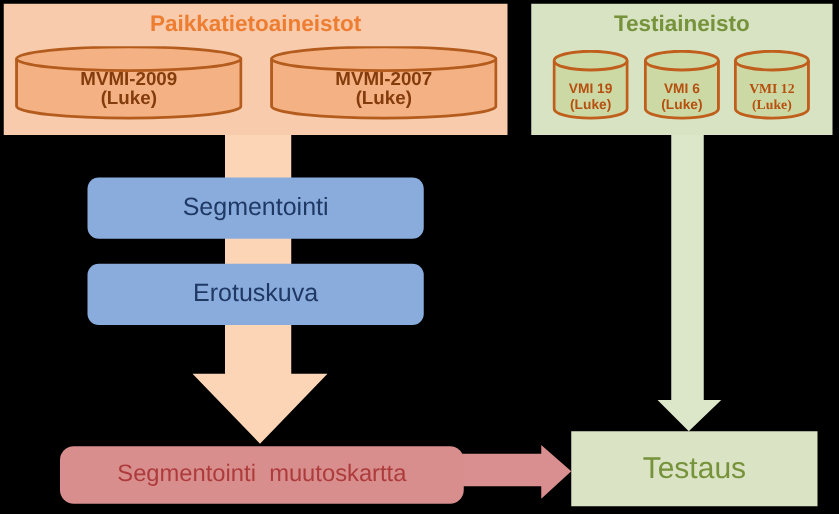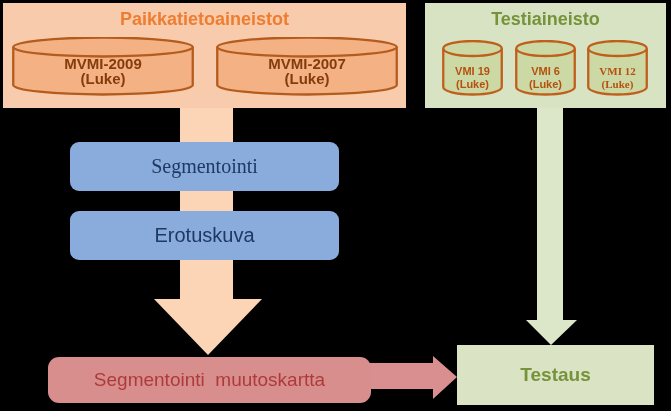--- a/index.html
+++ b/index.html
@@ -62,39 +62,39 @@
 
   .step {
     left: 70px; width: 269px; height: 49px;
     background: var(--blue-box-fill);
     border-radius: 9px;
     display: flex; align-items: center; justify-content: center;
     font-size: 20px;
     color: var(--blue-box-text);
     z-index: 2;
   }
-  .step-1 { top: 142px; font-family: Liberation Serif, serif; }
+  .step-1 { top: 142px; }
   .step-2 { top: 211px; text-align: right; }
 
   .output-box {
     left: 48px; top: 357px; width: 323px; height: 46px;
     background: var(--pink-box-fill);
     border-radius: 11px;
     display: flex; align-items: center; justify-content: center;
     font-size: 19px;
     color: var(--pink-box-text);
     white-space: pre;
     z-index: 2;
   }
   .testing-box {
     left: 457px; top: 345px; width: 197px; height: 60px;
     background: var(--testaus-fill);
     display: flex; align-items: center; justify-content: center;
-    font-size: 19px;
-    font-weight: bold;
+    font-size: 24px;
+    font-weight: normal;
     color: var(--green-title);
     z-index: 2;
   }
 </style>
 </head>
 <body>
 
 <div class="canvas">
 
   <svg class="arrows-layer" viewBox="0 0 671 411" xmlns="http://www.w3.org/2000/svg">

